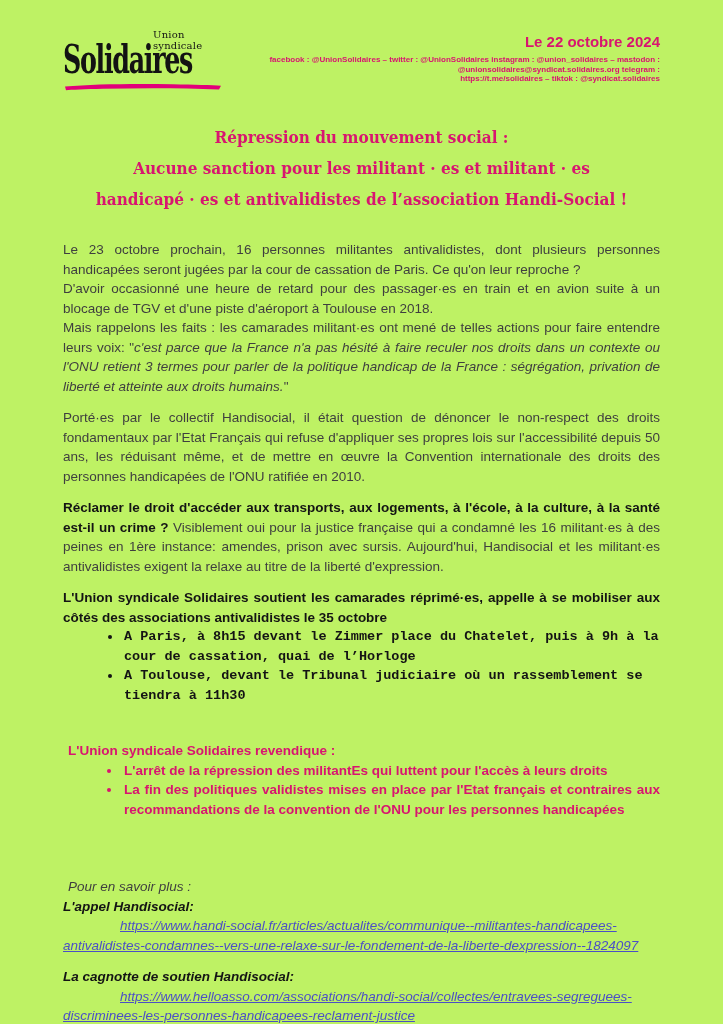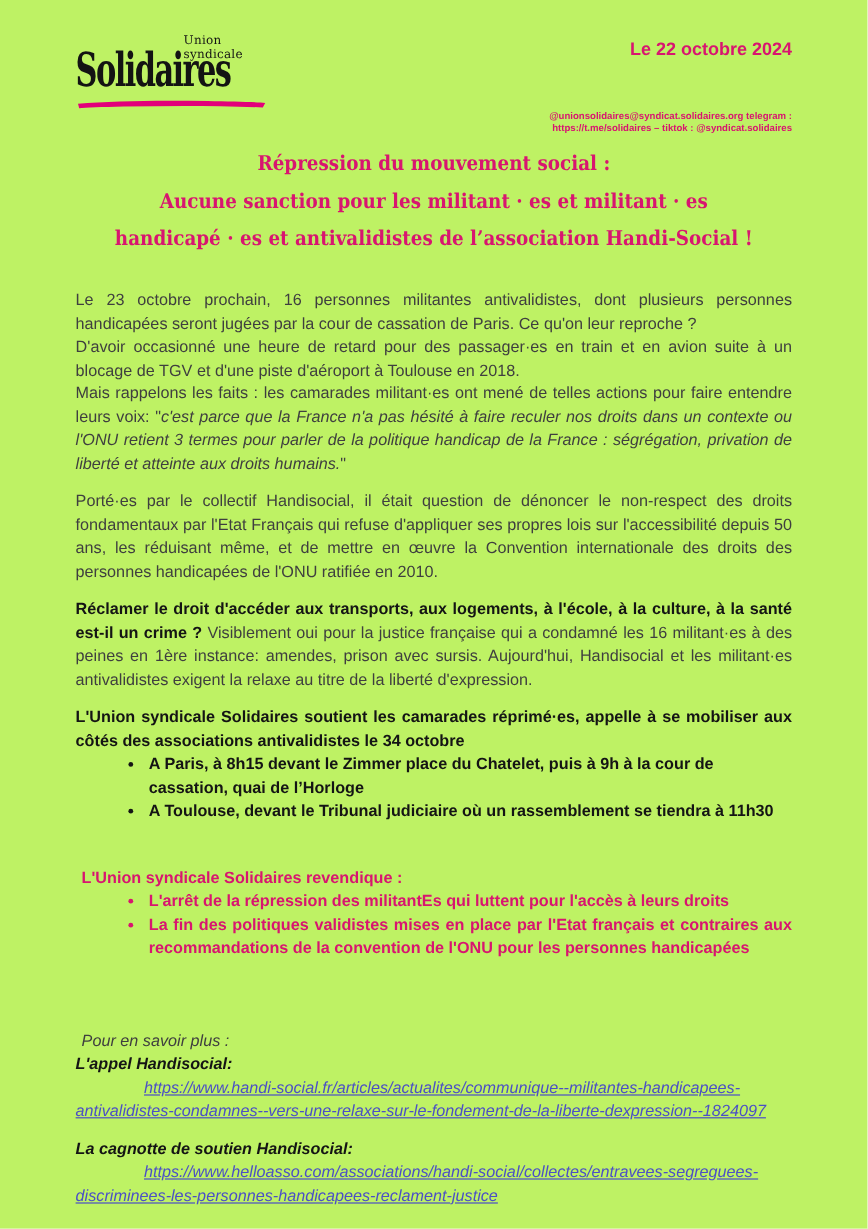--- a/index.html
+++ b/index.html
@@ -26,21 +26,21 @@
     font-family:"DejaVu Serif",serif;font-size:10px;line-height:10.5px;
     color:#131313;letter-spacing:0.2px;
   }
   .logo-word{
     position:absolute;left:0;top:9px;
     font-family:"DejaVu Serif",serif;font-weight:bold;font-size:39px;line-height:40px;
     letter-spacing:-2px;color:#131313;white-space:nowrap;
     transform:scaleX(0.65);transform-origin:left center;
   }
   .logo-brush{position:absolute;left:0;top:52px;}
-  .hdr-right{display:flex;flex-direction:column;align-items:flex-end;padding-top:4px;gap:37px;}
+  .hdr-right{display:flex;flex-direction:column;align-items:flex-end;padding-top:4px;}
   .date{
     color:var(--pink);font-weight:bold;font-size:15px;line-height:16px;margin-bottom:5px;
   }
   .social{text-align:right;color:var(--pink);font-weight:bold;font-size:8px;line-height:9.5px;}
 
   
   .title{
     margin:20px 0 25px 0;padding:0;text-align:center;
     font-family:"DejaVu Serif",serif;font-weight:bold;
     font-size:17px;color:var(--pink);
@@ -54,21 +54,21 @@
   .run-b{font-weight:bold;color:var(--ink-strong);}
   .run-i{font-style:italic;}
   .run-bi{font-weight:bold;font-style:italic;color:var(--ink-strong);}
   .pink{color:var(--pink);}
   .pink .run-b{color:var(--pink);}
   .indent-sm{padding-left:5px;margin-top:24px;}
   .spacer{height:12px;}
   .spacer-lg{height:34px;}
   ul.bullets{margin:0;padding:0 0 0 59px;}
   ul.bullets li{margin:0;padding-left:2px;}
-  ul.black-list li{font-weight:bold;color:var(--ink-strong);}
+  ul.black-list li{font-weight:bold;color:var(--ink-strong);font-family:Liberation Mono, monospace;}
   ul.pink-list li{font-weight:bold;color:var(--pink);text-align:justify;}
   .link-para{margin:0;text-indent:57px;overflow-wrap:break-word;}
   .link-para a{
     color:var(--link);font-style:italic;text-decoration:underline;cursor:pointer;
   }
 
   
   .ftr{margin-top:26px;text-align:center;}
   .site{
     display:inline-block;color:var(--pink);font-weight:bold;font-size:25px;
@@ -87,20 +87,21 @@
         <div>syndicale</div>
       </div>
       <div class="logo-word">Solidaires</div>
       <svg class="logo-brush" width="160" height="10" viewBox="0 0 160 10">
         <path d="M2,4.5 C30,2 70,1.5 110,2.2 C130,2.6 150,3 158,3.8 L156,7.5 C120,6 80,6 40,6.8 C22,7.2 8,7.8 3,8.2 Z" fill="var(--logo-pink)"></path>
       </svg>
     </div>
     <div class="hdr-right">
       <div class="date">Le 22 octobre 2024</div>
       <div class="social">
+        <div class="social-line">facebook : @UnionSolidaires – twitter : @UnionSolidaires  instagram : @union_solidaires – mastodon :</div>
         <div class="social-line">@unionsolidaires@syndicat.solidaires.org  telegram :</div>
         <div class="social-line">https://t.me/solidaires – tiktok : @syndicat.solidaires</div>
       </div>
     </div>
   </header>
 
   <h1 class="title">
     <div class="title-line">Répression du mouvement social :</div>
     <div class="title-line">Aucune sanction pour les militant · es et militant · es</div>
     <div class="title-line">handicapé · es et antivalidistes de l’association Handi-Social !</div>
@@ -108,21 +109,21 @@
 
   <main class="body">
       <p class="para justify"><span>Le 23 octobre prochain, 16 personnes militantes antivalidistes, dont plusieurs personnes handicapées seront jugées par la cour de cassation de Paris. Ce qu'on leur reproche ?</span></p>
       <p class="para justify"><span>D'avoir occasionné une heure de retard pour des passager·es en train et en avion suite à un blocage de TGV et d'une piste d'aéroport à Toulouse en 2018.</span></p>
       <p class="para justify"><span>Mais rappelons les faits : les camarades militant·es ont mené de telles actions pour faire entendre leurs voix: "</span><span class="run-i">c'est parce que la France n'a pas hésité à faire reculer nos droits dans un contexte ou l'ONU retient 3 termes pour parler de la politique handicap de la France : ségrégation, privation de liberté et atteinte aux droits humains.</span><span>"</span></p>
       <div class="spacer"></div>
       <p class="para justify"><span>Porté·es par le collectif Handisocial, il était question de dénoncer le non-respect des droits fondamentaux par l'Etat Français qui refuse d'appliquer ses propres lois sur l'accessibilité depuis 50 ans, les réduisant même, et de mettre en œuvre la Convention internationale des droits des personnes handicapées de l'ONU ratifiée en 2010.</span></p>
       <div class="spacer"></div>
       <p class="para justify"><span class="run-b">Réclamer le droit d'accéder aux transports, aux logements, à l'école, à la culture, à la santé est-il un crime ? </span><span>Visiblement oui pour la justice française qui a condamné les 16 militant·es à des peines en 1ère instance: amendes, prison avec sursis. Aujourd'hui, Handisocial et les militant·es antivalidistes exigent la relaxe au titre de la liberté d'expression.</span></p>
       <div class="spacer"></div>
-      <p class="para justify"><span class="run-b">L'Union syndicale Solidaires soutient les camarades réprimé·es, appelle à se mobiliser aux côtés des associations antivalidistes le 34 octobre</span></p>
+      <p class="para justify"><span class="run-b">L'Union syndicale Solidaires soutient les camarades réprimé·es, appelle à se mobiliser aux côtés des associations antivalidistes le 35 octobre</span></p>
       <ul class="bullets black-list">
         <li>A Paris, à 8h15 devant le Zimmer place du Chatelet, puis à 9h à la cour de cassation, quai de l’Horloge</li>
         <li>A Toulouse,  devant le Tribunal judiciaire où un rassemblement se tiendra à 11h30</li>
       </ul>
       <div class="spacer"></div>
       <p class="para pink indent-sm"><span class="run-b">L'Union syndicale Solidaires revendique :</span></p>
       <ul class="bullets pink-list">
         <li>L'arrêt de la répression des militantEs qui luttent pour l'accès à leurs droits</li>
         <li>La fin des politiques validistes mises en place par l'Etat français et contraires aux recommandations de la convention de l'ONU pour les personnes handicapées</li>
       </ul>

